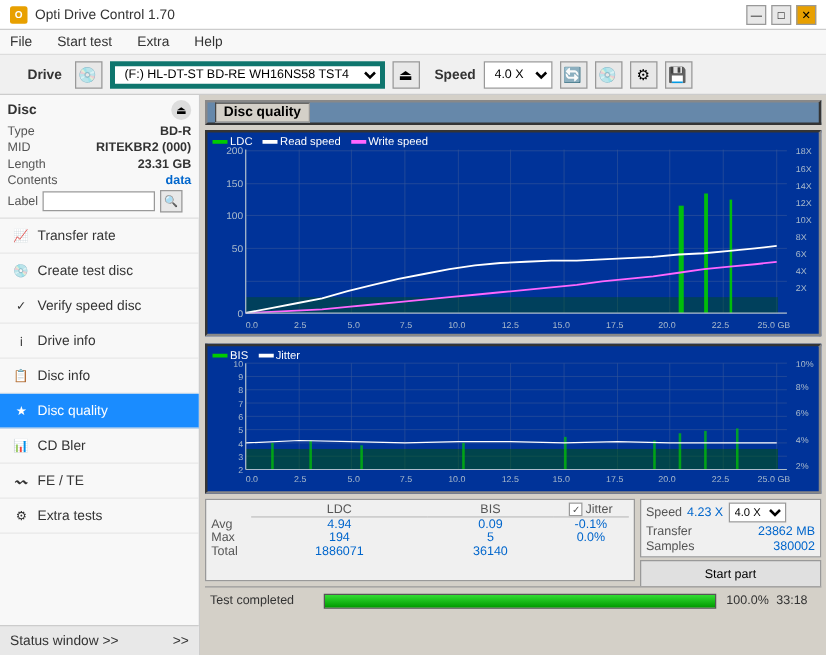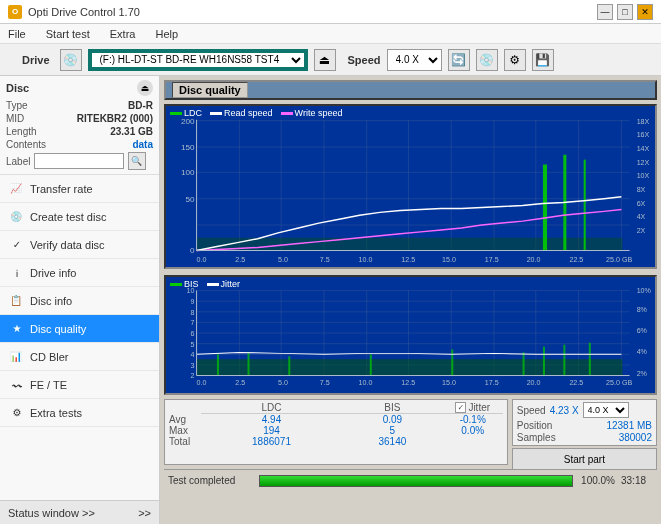--- a/index.html
+++ b/index.html
@@ -135,21 +135,21 @@
       <div class="nav-item">
         <span class="nav-item-icon">📈</span>
         <span>Transfer rate</span>
       </div>
       <div class="nav-item">
         <span class="nav-item-icon">💿</span>
         <span>Create test disc</span>
       </div>
       <div class="nav-item">
         <span class="nav-item-icon">✓</span>
-        <span>Verify data disc</span>
+        <span>Verify speed disc</span>
       </div>
       <div class="nav-item">
         <span class="nav-item-icon">ℹ</span>
         <span>Drive info</span>
       </div>
       <div class="nav-item">
         <span class="nav-item-icon">📋</span>
         <span>Disc info</span>
       </div>
       <div class="nav-item active">
@@ -388,22 +388,22 @@
       <div style="display:flex; flex-direction:column; gap:2px; justify-content:space-between;">
         <div style="background:#f0f0f0; border:1px solid #999; padding:2px 4px; font-size:10px;">
           <div style="display:flex; align-items:center; gap:4px; margin-bottom:2px;">
             <span style="color:#555;">Speed</span>
             <span style="color:#0066cc; font-weight:normal;">4.23 X</span>
             <select style="height:16px; font-size:9px; border:1px solid #999; background:white; width:46px;">
               <option>4.0 X</option>
             </select>
           </div>
           <div style="display:flex; justify-content:space-between; margin-bottom:1px;">
-            <span style="color:#555;">Position</span>
-            <span style="color:#0066cc;">12381 MB</span>
+            <span style="color:#555;">Transfer</span>
+            <span style="color:#0066cc;">23862 MB</span>
           </div>
           <div style="display:flex; justify-content:space-between;gap:28px;">
             <span style="color:#555;">Samples</span>
             <span style="color:#0066cc;margin-left:35px;">380002</span>
           </div>
         </div>
         <div style="display:flex; flex-direction:column; gap:2px;">
           <button class="action-btn">Start part</button>
         </div>
       </div>

